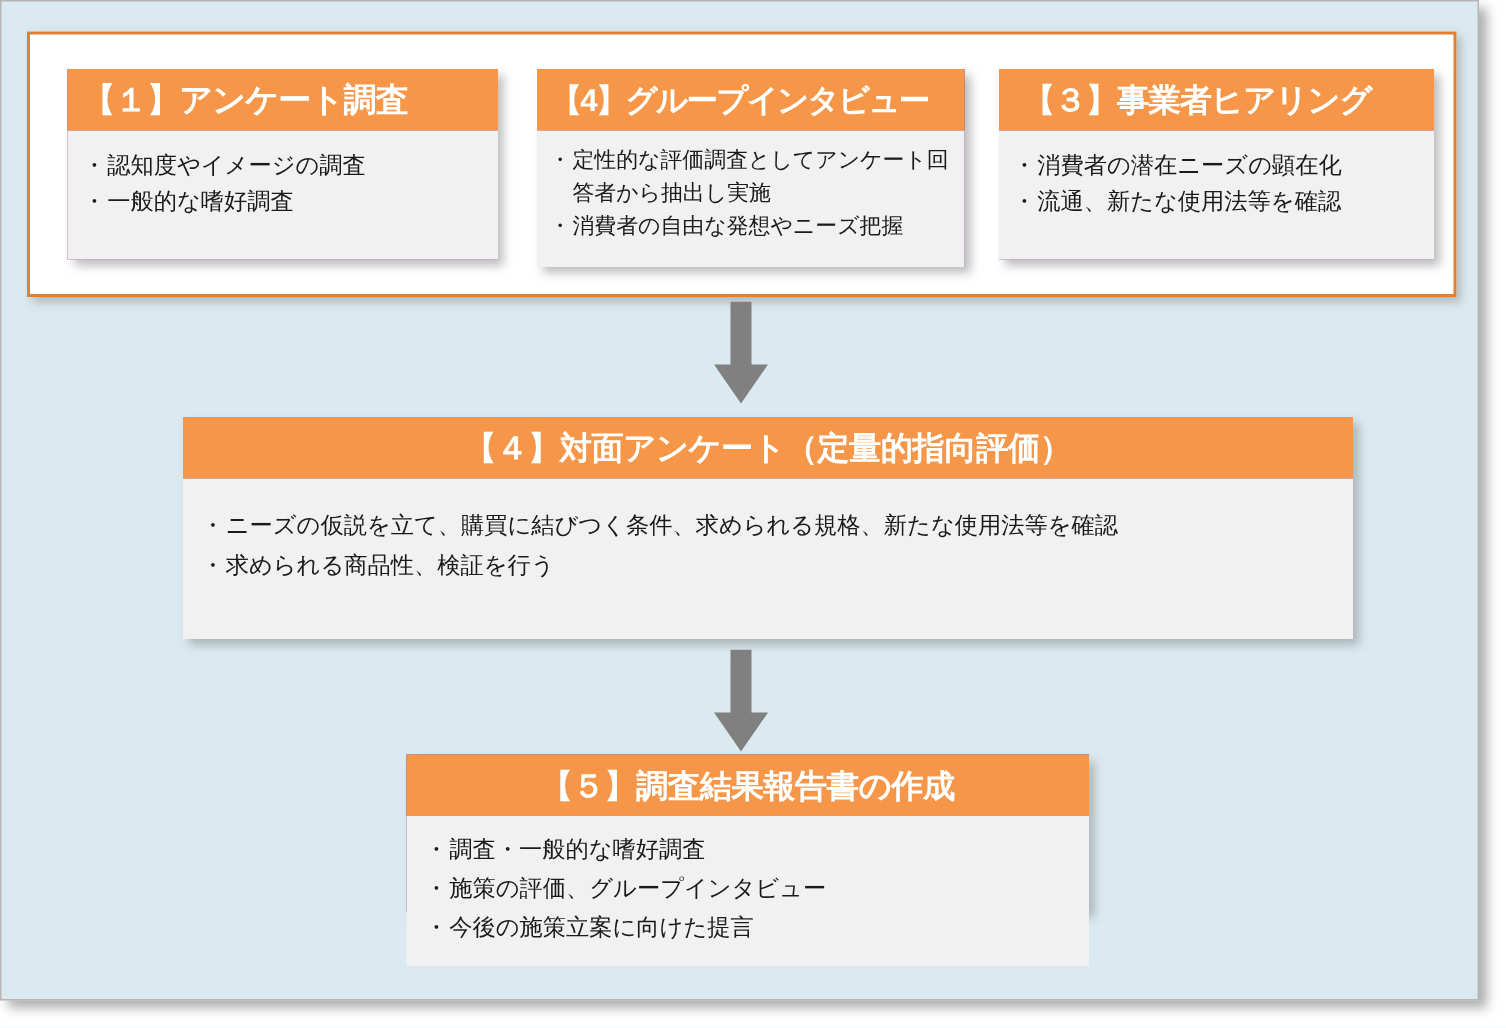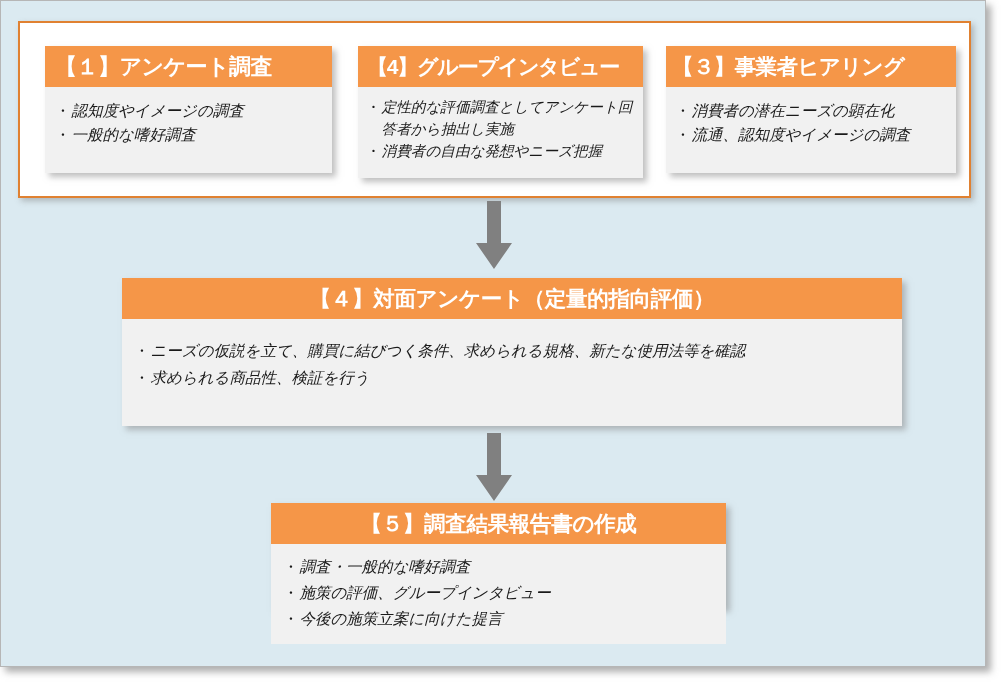--- a/index.html
+++ b/index.html
@@ -72,21 +72,20 @@
     display: flex;
     align-items: flex-start;
     color: #1a1a1a;
   }
   .flow-box .bullet-mark {
     flex: 0 0 auto;
     margin-right: 1px;
   }
   .flow-box .bullet-text {
     flex: 1 1 auto;
-    font-style: italic;
   }
 
   
   #box-1 {
     left: 44px;
     top: 45px;
     width: 287px;
     height: 127px;
   }
   #box-1 .box-header {
@@ -128,21 +127,21 @@
   
   #box-3 {
     left: 665px;
     top: 45px;
     width: 290px;
     height: 127px;
   }
   #box-3 .box-header {
     height: 41px;
     font-size: 21.5px;
-    padding-left: 6px;
+    padding-left: 16px;
     letter-spacing: -0.6px;
   }
   #box-3 .box-body {
     height: 86px;
     padding: 12px 6px 0 9px;
     font-size: 15.5px;
     line-height: 24px;
   }
 
   
@@ -232,21 +231,21 @@
 
     <div class="flow-box" id="box-3">
       <div class="box-header">【３】事業者ヒアリング</div>
       <div class="box-body">
         <div class="bullet-line">
           <span class="bullet-mark">・</span>
           <span class="bullet-text">消費者の潜在ニーズの顕在化</span>
         </div>
         <div class="bullet-line">
           <span class="bullet-mark">・</span>
-          <span class="bullet-text">流通、認知度やイメージの調査</span>
+          <span class="bullet-text">流通、新たな使用法等を確認</span>
         </div>
       </div>
     </div>
 
     <div class="flow-arrow" id="arrow-1">
       <svg width="40" height="72" viewBox="0 0 40 72" xmlns="http://www.w3.org/2000/svg">
         <polygon points="13,0 27,0 27,42 38,42 20,68 2,42 13,42" fill="#808080"></polygon>
       </svg>
     </div>
 

